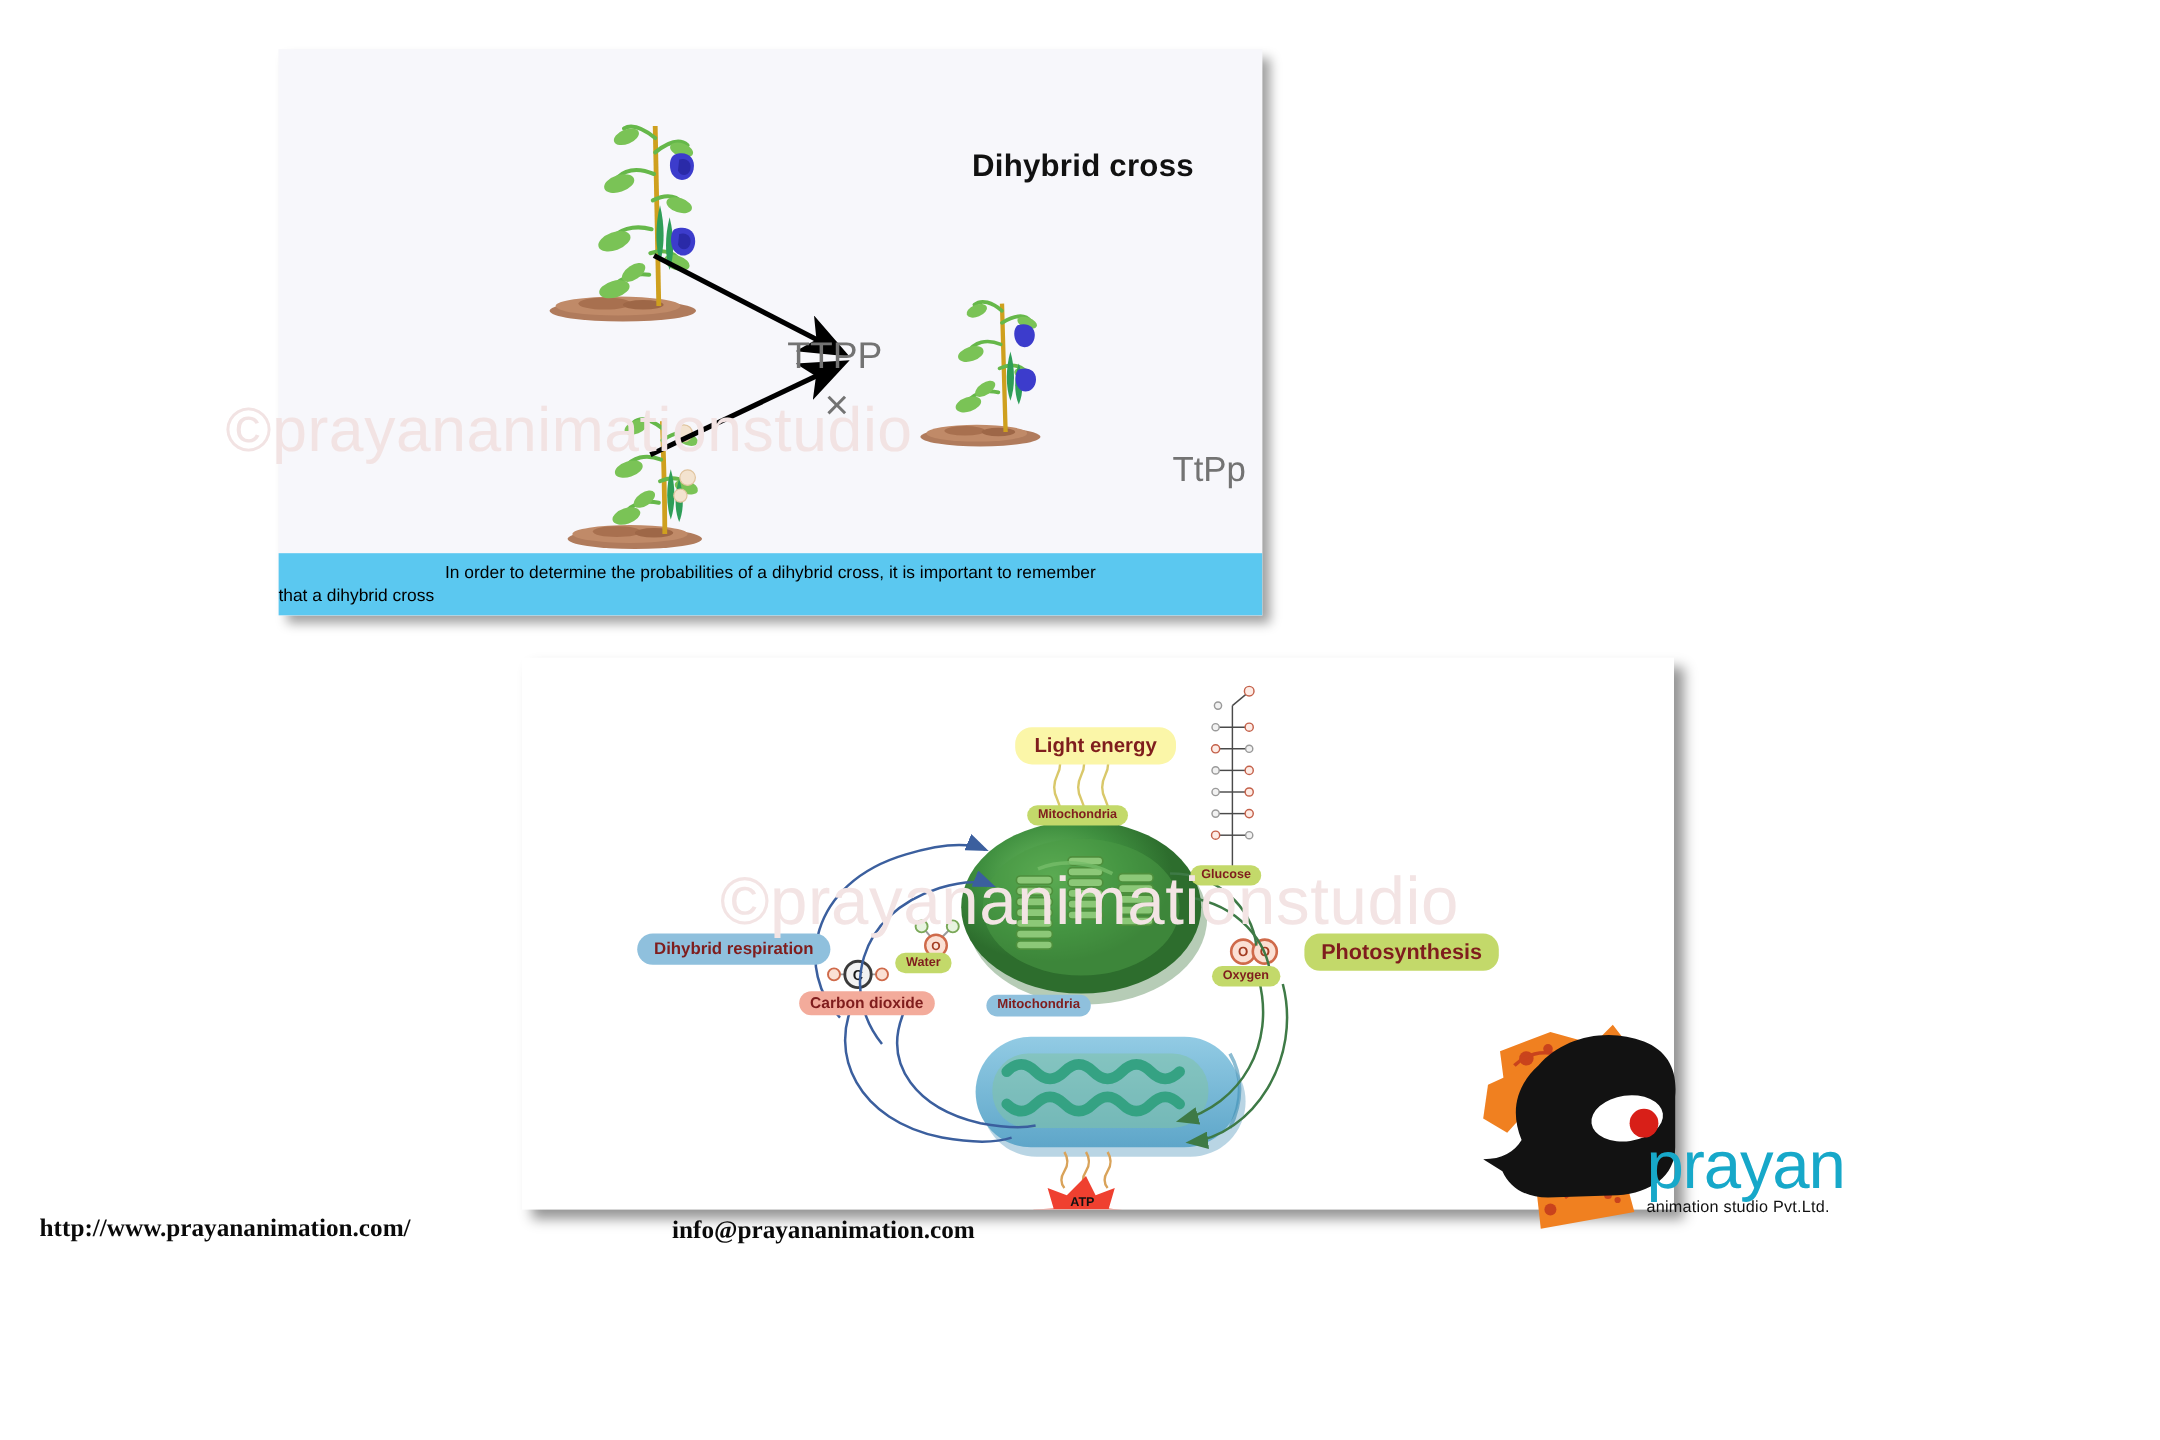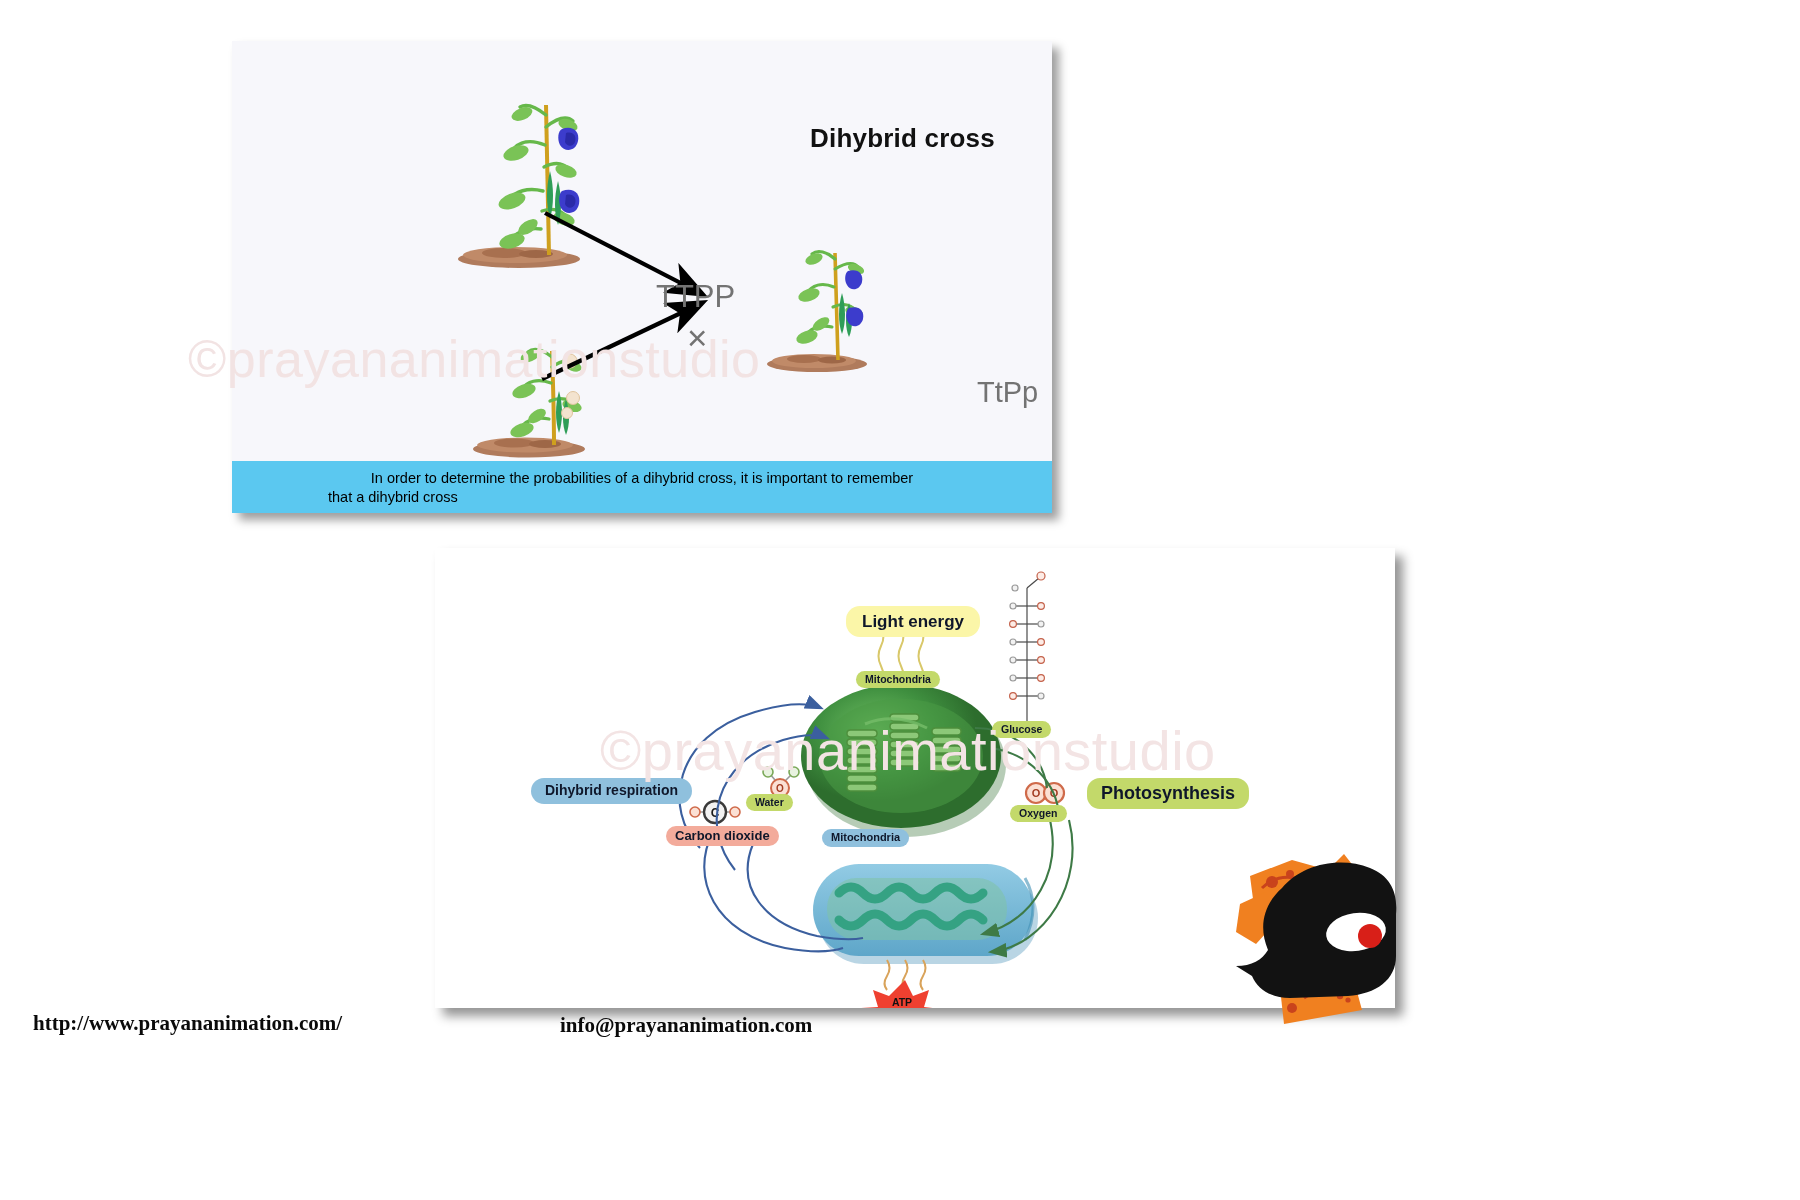--- a/index.html
+++ b/index.html
@@ -36,36 +36,36 @@
 
   .caption-bar{
     position:absolute;left:0;bottom:0;width:820px;height:52px;
     background:#5bc8f0;
     color:#000;
     font-size:14.5px;line-height:19px;
     padding:8px 0 0 0;
     box-sizing:border-box;
   }
   .caption-bar .cap-l1{display:block;text-align:center;padding:0 28px;}
-  .caption-bar .cap-l2{display:block;text-align:left;padding-left:96px;}
+  .caption-bar .cap-l2{display:block;text-align:left;}
 
   
   .slide2{
     position:absolute;left:435px;top:548px;width:960px;height:460px;
     background:#ffffff;
     box-shadow:8px 8px 10px rgba(0,0,0,.42);
     overflow:hidden;
   }
   .s2-canvas{position:absolute;inset:0;}
 
   .pill{
     position:absolute;
     border-radius:11px;
     font-weight:bold;
-    color:#0f172a;
+    color:#7f1d1d;
     text-align:right;
     white-space:nowrap;
     padding:2px 9px;
     box-sizing:border-box;
     line-height:1.25;
   }
   .pill-light{background:#fbf6a8;font-size:17px;border-radius:14px;padding:5px 16px;}
   .pill-green{background:#c3d96a;font-size:10.5px;}
   .pill-greenlg{background:#c3d96a;font-size:18px;border-radius:13px;padding:4px 14px;}
   .pill-blue{background:#8fc0dd;font-size:14px;border-radius:13px;padding:4px 14px;}
@@ -453,17 +453,21 @@
 
       <path d="M50,40 C70,16 108,8 138,20 C158,28 166,44 164,66 L164,108
                C164,132 144,146 116,148 L58,150 C40,150 26,142 20,128
                L4,118 C20,118 30,112 36,102 C26,78 32,56 50,40 Z" fill="#121212"></path>
 
       <ellipse cx="124" cy="84" rx="30" ry="19" fill="#ffffff" transform="rotate(-8 124 84)"></ellipse>
       <circle cx="138" cy="88" r="12" fill="#d81f18"></circle>
     </svg>
   </div>
 
+  <div class="logo-text">
+    <div class="logo-word">prayan</div>
+    <div class="logo-sub">animation studio Pvt.Ltd.</div>
+  </div>
 
   <a class="footer-url" href="#" style="text-decoration:none;">http://www.prayananimation.com/</a>
   <a class="footer-mail" href="#" style="text-decoration:none;">info@prayananimation.com</a>
 
 </div>
 
 </body></html>

